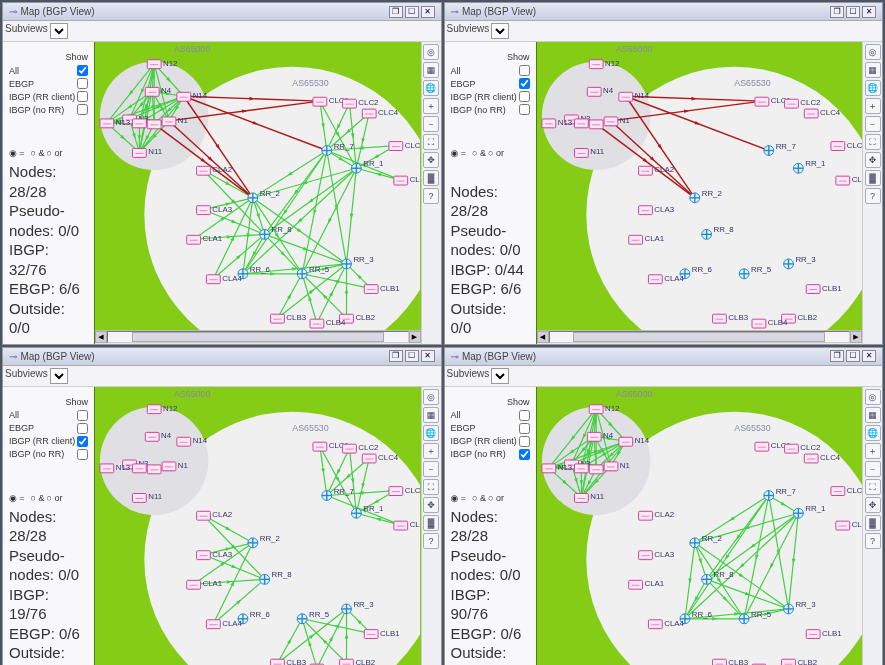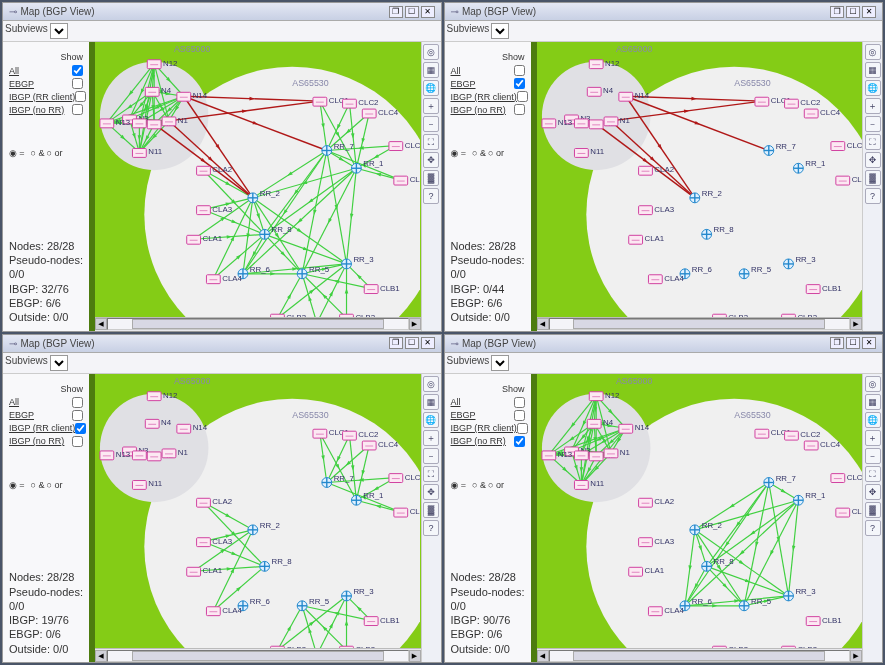--- a/index.html
+++ b/index.html
@@ -7,28 +7,28 @@
     .grid { display: grid; grid-template-columns: 1fr 1fr; grid-template-rows: 1fr 1fr; width: 885px; height: 665px; gap: 2px; padding: 2px; }
     .pane { background: #e8e8f0; border: 1px solid #999; display: flex; flex-direction: column; position: relative; }
     .titlebar { background: linear-gradient(#e4e8f4, #c8d0e4); padding: 2px 6px; display: flex; align-items: center; border-bottom: 1px solid #aaa; height: 18px; }
     .titlebar .title { flex: 1; font-size: 10px; color: #444; }
     .win-btns { display: flex; gap: 2px; }
     .win-btn { width: 14px; height: 12px; border: 1px solid #888; background: #eef; font-size: 8px; line-height: 10px; text-align: center; cursor: pointer; }
     .subview-row { padding: 2px; border-bottom: 1px solid #ccc; background: #f4f4f8; display: flex; align-items: flex-start; }
     .sub-label { font-size: 10px; color: #444; margin-right: 2px; }
     .sub-select { font-size: 10px; border: 1px solid #999; background: #fff; height: 16px; width: 18px; }
     .body { flex: 1; display: flex; position: relative; overflow: hidden; }
-    .sidebar { width: 92px; background: #f8f8fa; border-right: 6px solid #4d7c0f; padding: 4px 4px; font-size: 9px; color: #333; display: flex; flex-direction: column; }
+    .sidebar { width: 92px; background: #f8f8fa; border-right: 1px solid #4d7c0f; padding: 4px 4px; font-size: 9px; color: #333; display: flex; flex-direction: column; }
     .show-label { text-align: right; padding-right: 2px; margin-bottom: 2px; margin-top: 6px; }
-    .filter-row { display: flex; justify-content: space-between; align-items: center; padding: 1px 2px; text-decoration: underline; }
+    .filter-row { display: flex; justify-content: space-between; align-items: center; padding: 1px 2px; }
     .filter-row label { font-size: 9px; white-space: nowrap; }
     .filter-row input[type=checkbox] { width: 11px; height: 11px; }
     .radio-row { margin-top: 30px; padding: 2px; font-size: 9px; display: flex; align-items: center; gap: 2px; }
     .radio-row span.eq { margin-right: 4px; }
-    .stats { margin-top: auto; padding: 2px; font-size: 11px; line-height: 1.3; color: #333; }
+    .stats { margin-top: auto; padding: 2px; font-size: 15px; line-height: 1.3; color: #333; }
     .canvas-wrap { flex: 1; position: relative; background: #84cc16; }
     .canvas { position: absolute; inset: 0; }
     .rtoolbar { width: 20px; background: #eef0f6; border-left: 1px solid #ccc; display: flex; flex-direction: column; align-items: center; padding-top: 2px; gap: 2px; }
     .tool { width: 16px; height: 16px; border: 1px solid #aab; background: #f4f6fa; font-size: 9px; line-height: 14px; text-align: center; color: #446; cursor: pointer; border-radius: 2px; }
     .scroll-h { position: absolute; left: 92px; right: 20px; bottom: 0; height: 14px; background: #e8e8ec; border-top: 1px solid #bbb; display: flex; align-items: center; }
     .scroll-tri { width: 12px; height: 12px; background: #d0d0d8; border: 1px solid #aaa; font-size: 7px; text-align: center; line-height: 10px; }
     .scroll-track { flex: 1; height: 12px; background: #f4f4f8; border: 1px inset #ccc; position: relative; }
     .scroll-thumb { position: absolute; left: 8%; right: 8%; top: 0; bottom: 0; background: #d8d8e4; border: 1px solid #aaa; }
     
     .circ-big { fill: #f0f0f0; stroke: none; }

